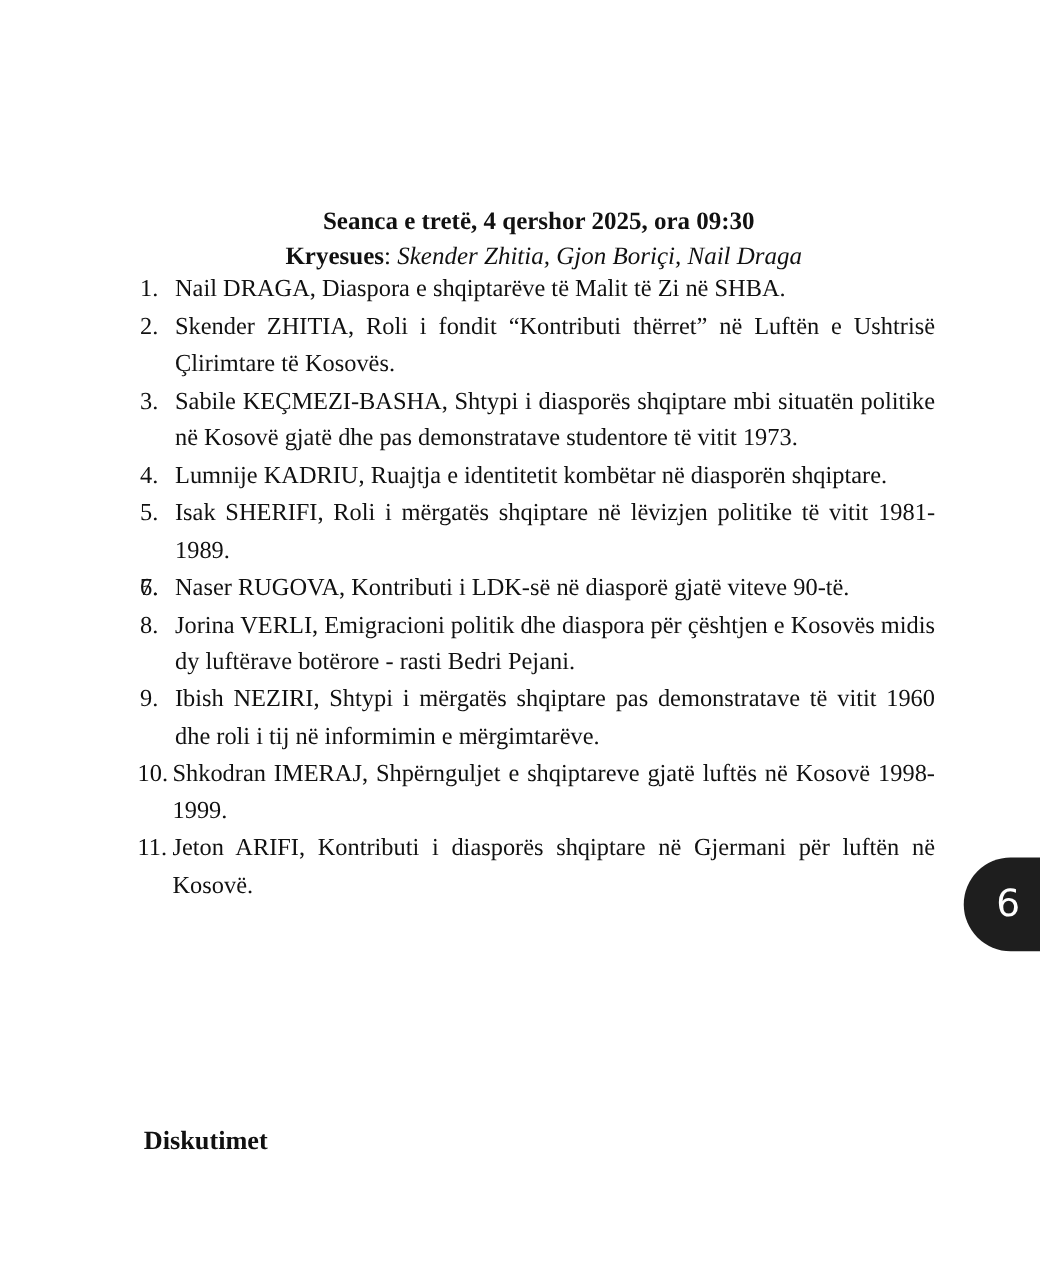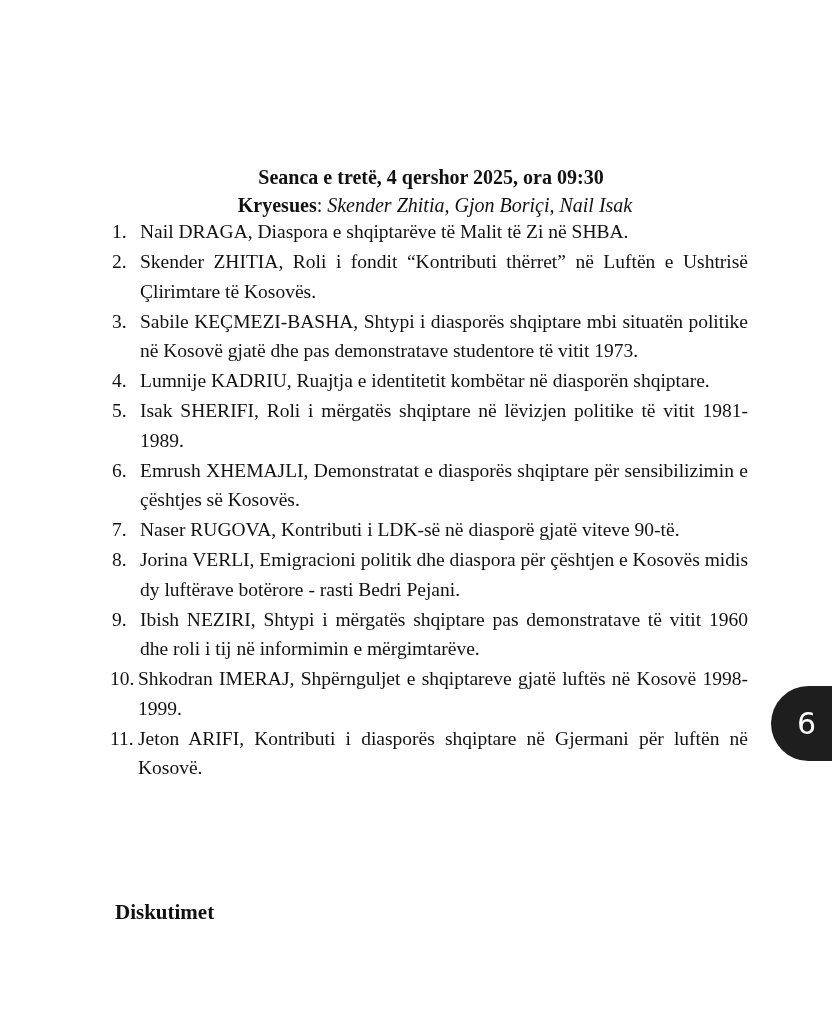--- a/index.html
+++ b/index.html
@@ -88,30 +88,30 @@
       line-height: 75px;
       padding-left: 26px;
       box-sizing: border-box;
     }
   </style>
 </head>
 <body>
 
 <div class="header">
   <p class="session-title">Seanca e tretë,  4 qershor 2025, ora 09:30</p>
-  <p class="chairs"><span class="label">Kryesues</span><span>: </span><span class="names">Skender Zhitia, Gjon Boriçi, Nail Isak</span></p>
+  <p class="chairs"><span class="label">Kryesues</span><span>: </span><span class="names">Skender Zhitia, Gjon Boriçi, Nail Draga</span></p>
 </div>
 
 <ol class="program">
   <li><span class="num">1.</span><span>Nail DRAGA, Diaspora e shqiptarëve të Malit të Zi në SHBA.</span></li>
   <li><span class="num">2.</span><span>Skender ZHITIA, Roli i fondit “Kontributi thërret” në Luftën e Ushtrisë Çlirimtare të Kosovës.</span></li>
   <li><span class="num">3.</span><span>Sabile KEÇMEZI-BASHA, Shtypi i diasporës shqiptare mbi situatën politike në Kosovë gjatë dhe pas demonstratave studentore të vitit 1973.</span></li>
   <li><span class="num">4.</span><span>Lumnije KADRIU, Ruajtja e identitetit kombëtar në diasporën shqiptare.</span></li>
   <li><span class="num">5.</span><span>Isak SHERIFI, Roli i mërgatës shqiptare në lëvizjen politike të vitit 1981-1989.</span></li>
-  <li><span class="num">6.</span><span>Emrush XHEMAJLI, Demonstratat e diasporës shqiptare për sensibilizimin e çështjes së Kosovës.</span></li>
+  <li><span class="num">6.</span></li>
   <li><span class="num">7.</span><span>Naser RUGOVA, Kontributi i LDK-së në diasporë gjatë viteve 90-të.</span></li>
   <li><span class="num">8.</span><span>Jorina VERLI, Emigracioni politik dhe diaspora për çështjen e Kosovës midis dy luftërave botërore - rasti Bedri Pejani.</span></li>
   <li><span class="num">9.</span><span>Ibish NEZIRI, Shtypi i mërgatës shqiptare pas demonstratave të vitit 1960 dhe roli i tij në informimin e mërgimtarëve.</span></li>
   <li class="two-digit"><span class="num">10.</span><span>Shkodran IMERAJ, Shpërnguljet e shqiptareve gjatë luftës në Kosovë 1998-1999.</span></li>
   <li class="two-digit"><span class="num">11.</span><span>Jeton ARIFI, Kontributi i diasporës shqiptare në Gjermani për luftën në Kosovë.</span></li>
 </ol>
 
 <p class="discussion">Diskutimet</p>
 
 <div class="page-tab">6</div>

